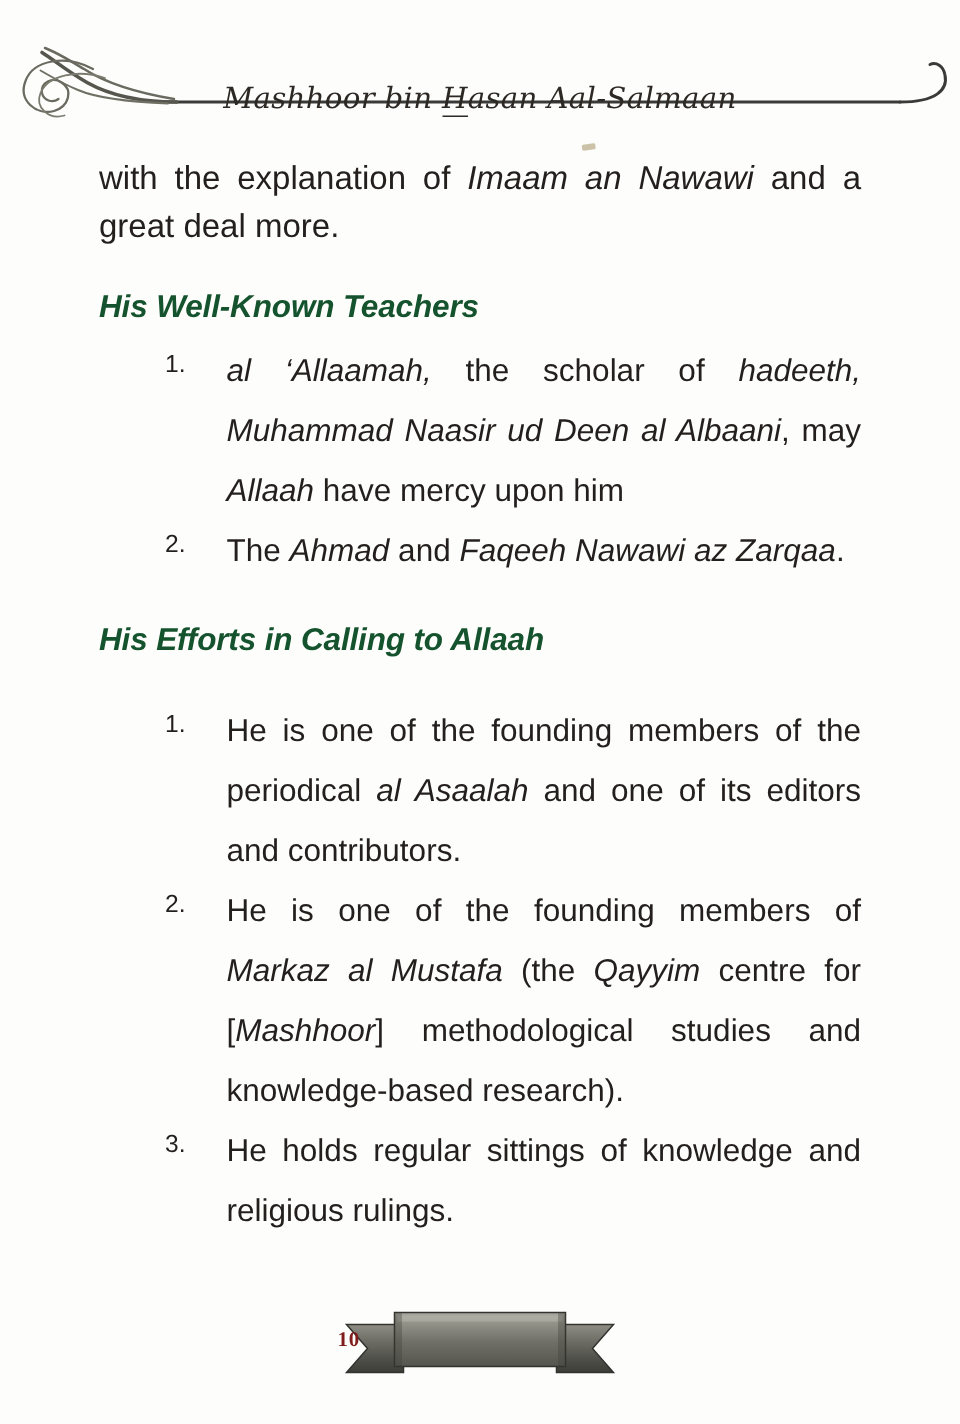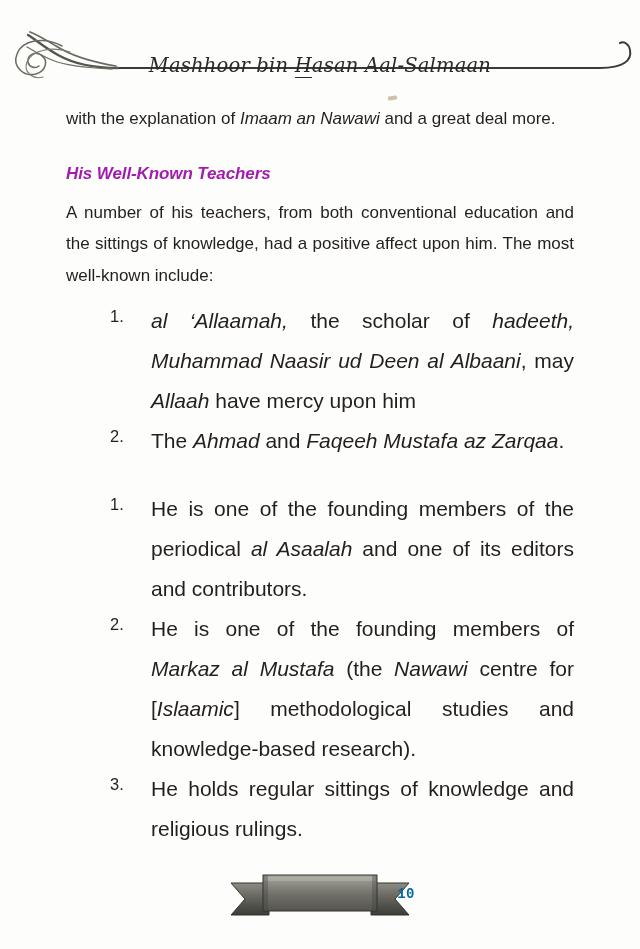--- a/index.html
+++ b/index.html
@@ -61,41 +61,41 @@
     position: absolute;
     left: 66px;
     top: 103px;
     width: 508px;
   }
 
   p.body {
     margin: 0 0 0 0;
     text-align: justify;
     text-justify: inter-word;
-    font-size: 17px;
+    font-size: 22px;
     line-height: 31.5px;
     color: #231f1c;
     hyphens: none;
   }
   p.body.gap-after {
     margin-bottom: 22px;
   }
   p.body.tight-after {
     margin-bottom: 14px;
   }
   p.body i, li i {
     font-style: italic;
   }
 
   h2.redhead {
     margin: 0 0 1px 0;
-    font-size: 17px;
+    font-size: 21px;
     font-weight: bold;
     font-style: italic;
-    color: #a21caf;
+    color: #14532d;
     line-height: 26px;
     letter-spacing: -0.1px;
   }
   h2.redhead.spaced-top {
     margin-top: 26px;
     margin-bottom: 10px;
   }
 
   ol.numlist {
     margin: 10px 0 0 0;
@@ -146,25 +146,25 @@
     transform: translateX(-50%);
     top: 0;
     width: 190px;
     height: 56px;
   }
   .page-number {
     position: absolute;
     left: 0;
     top: 19px;
     width: 190px;
-    text-align: right;
-    font-family: Liberation Mono, monospace;
+    text-align: left;
+    font-family: Liberation Serif, serif;
     font-size: 14px;
     font-weight: bold;
-    color: #0369a1;
+    color: #7f1d1d;
     letter-spacing: 0.5px;
     pointer-events: none;
   }
 
   
   .speck {
     position: absolute;
     left: 388px;
     top: 96px;
     width: 9px;
@@ -201,47 +201,45 @@
   <div class="speck"></div>
 
   <div class="content">
 
     <p class="body gap-after">with
       the explanation of <i>Imaam an Nawawi</i> and a great deal more.</p>
 
 
     <h2 class="redhead spaced-top">His Well-Known Teachers</h2>
 
-    <p class="body">A number of his
-      teachers, from both conventional education and the sittings of knowledge, had a
-      positive affect upon him. The most well-known include:</p>
 
     <ol class="numlist">
       <li>
           <span class="li-text"><i>al
           ‘Allaamah,</i> the scholar of <i>hadeeth, Muhammad
           Naasir ud Deen al Albaani</i>, may <i>Allaah</i> have mercy
           upon him</span>
         </li>
       <li>
           <span class="li-text">The <i>Ahmad</i>
-          and <i>Faqeeh Mustafa az Zarqaa</i>.</span>
+          and <i>Faqeeh Nawawi az Zarqaa</i>.</span>
         </li>
     </ol>
 
+    <h2 class="redhead spaced-top">His Efforts in Calling to Allaah</h2>
 
     <ol class="numlist second">
       <li>
           <span class="li-text">He is one of the founding
           members of the periodical <i>al Asaalah</i> and one of its
           editors and contributors.</span>
         </li>
       <li>
           <span class="li-text">He is one of the founding
-          members of <i>Markaz al Mustafa</i> (the <i>Nawawi</i> centre for [<i>Islaamic</i>]
+          members of <i>Markaz al Mustafa</i> (the <i>Qayyim</i> centre for [<i>Mashhoor</i>]
           methodological studies and knowledge-based research).</span>
         </li>
       <li>
           <span class="li-text">He holds regular sittings of
           knowledge and religious rulings.</span>
         </li>
     </ol>
 
   </div>
 

